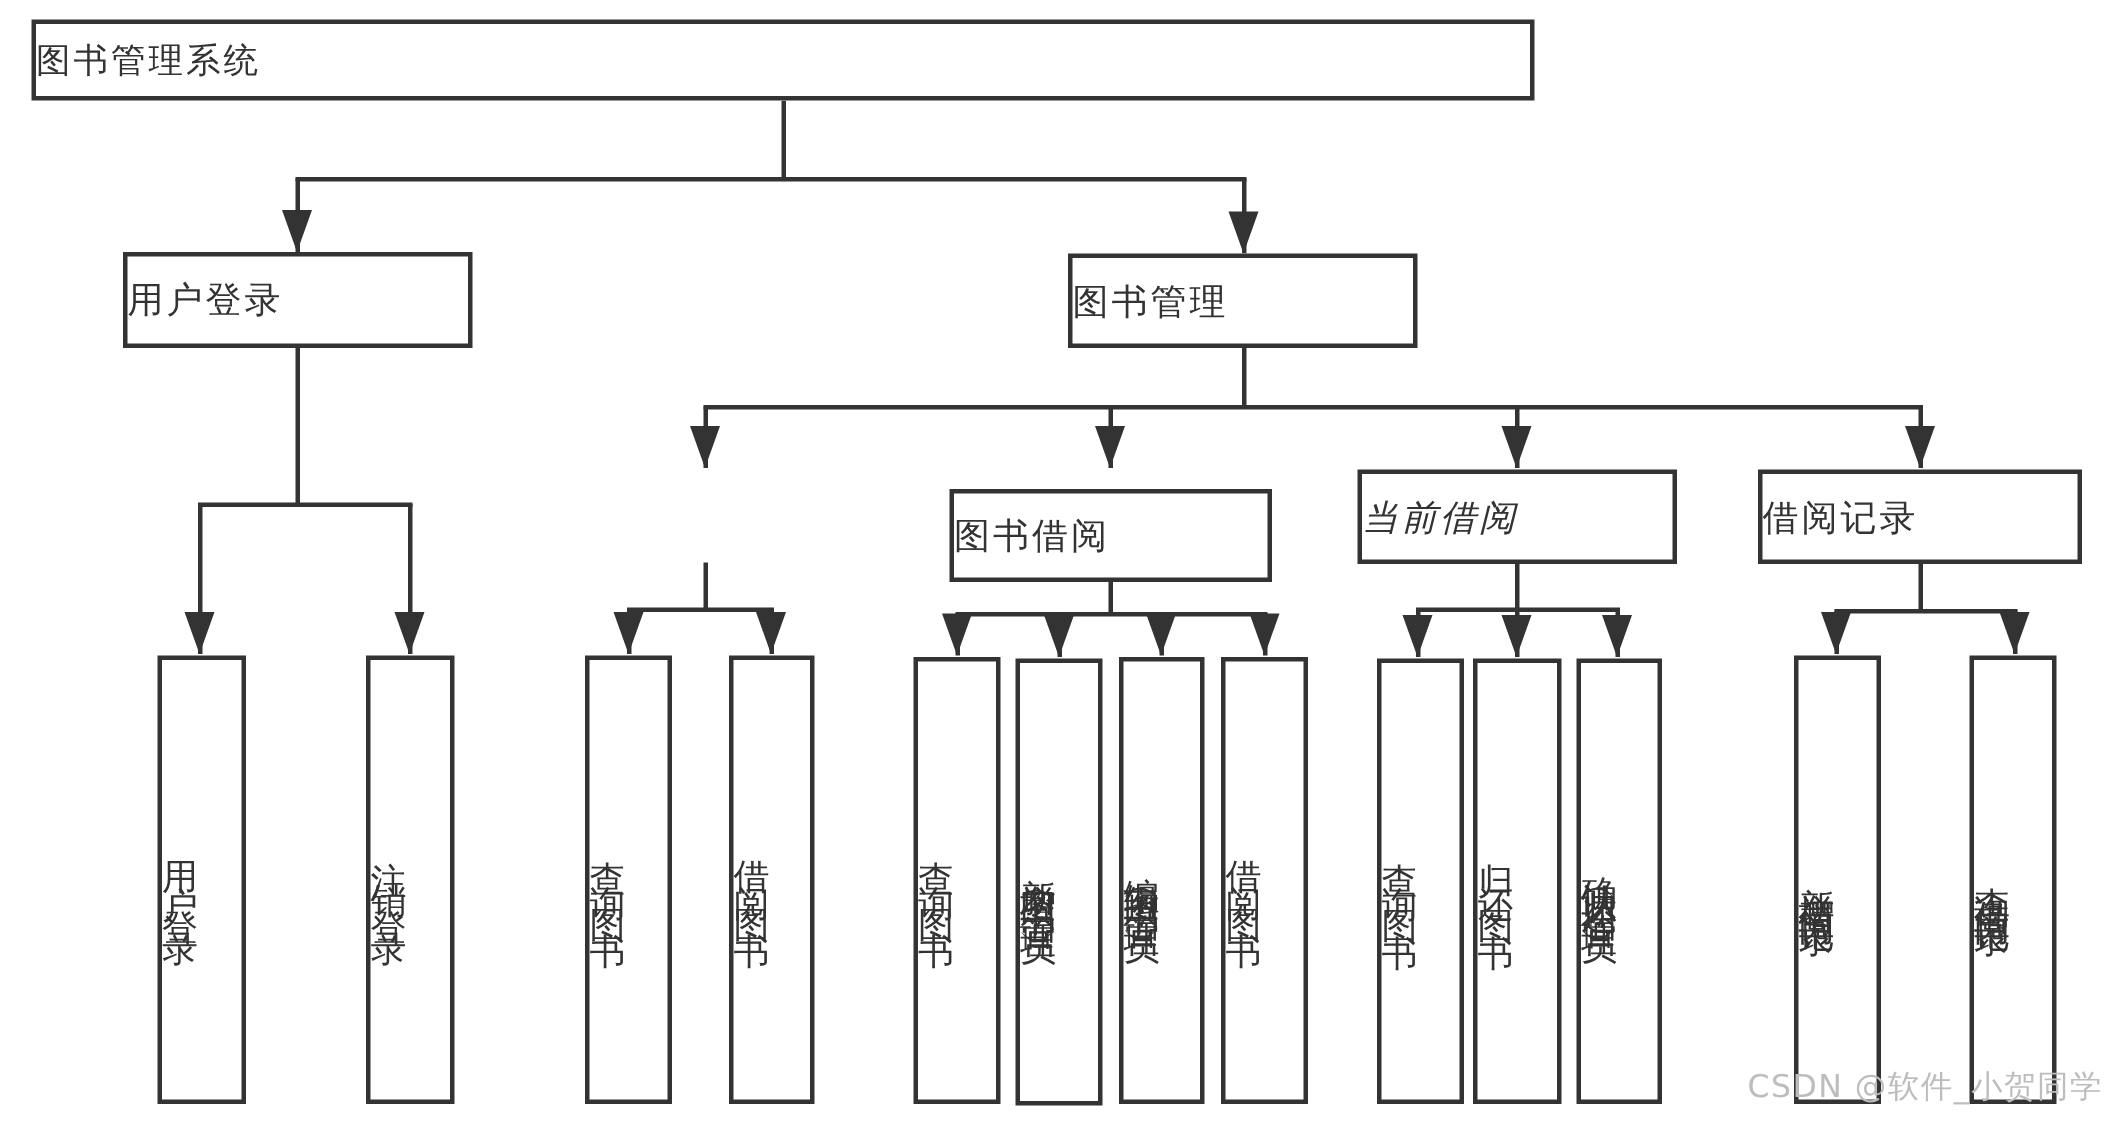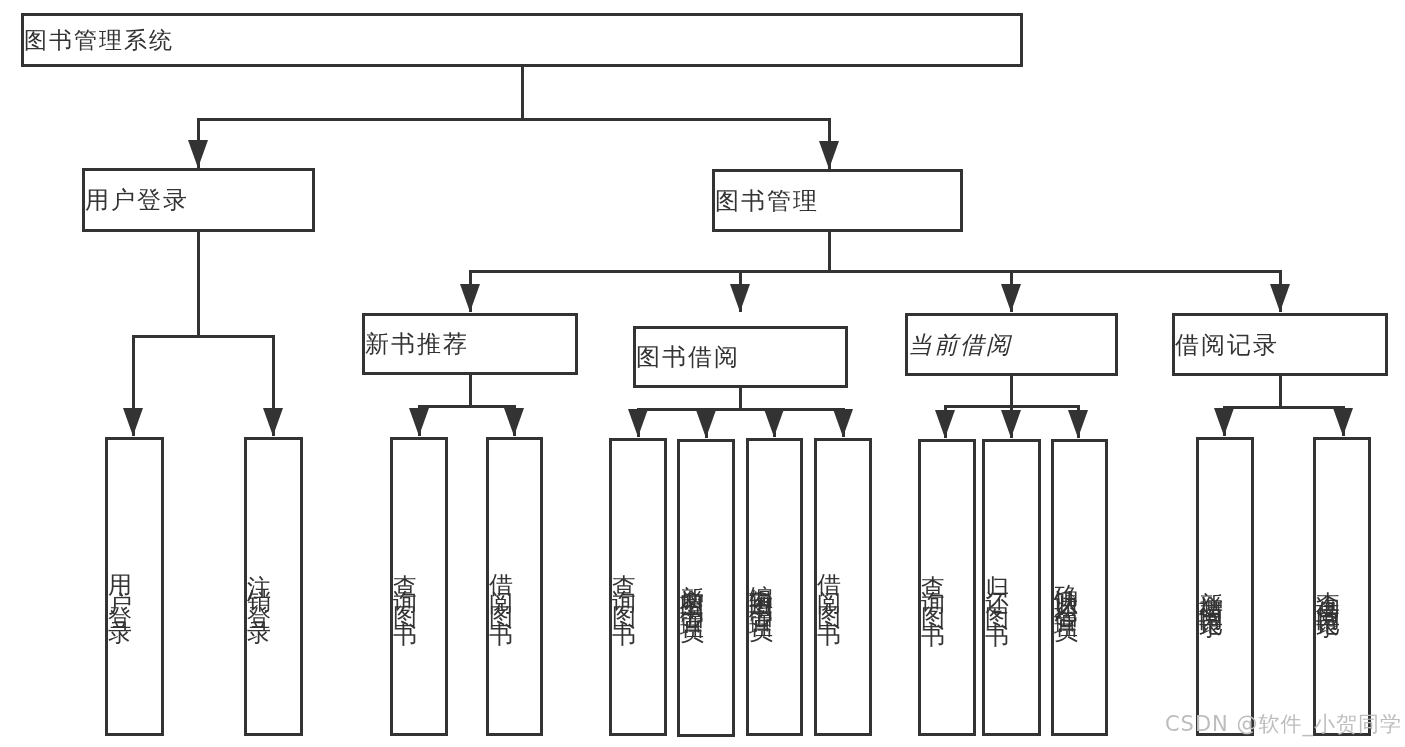--- a/index.html
+++ b/index.html
@@ -113,25 +113,22 @@
     <div class="line" style="left: 1222.5px; top: 407px; width: 3px; height: 29px;"></div>
     <div class="arrowhead" style="left: 1214px; top: 408px;"></div>
     <div class="line" style="left: 1341.5px; top: 407px; width: 3px; height: 29px;"></div>
     <div class="arrowhead" style="left: 1333px; top: 408px;"></div>
     <div class="node node-h" id="root-box" style="left: 21px; top: 13px; width: 1002px; height: 54px;">
       <span class="node-label">图书管理系统</span>
     </div>
     <div class="node node-h" style="left: 82px; top: 168px; width: 233px; height: 64px;">
       <span class="node-label">用户登录</span>
     </div>
-    <div class="node node-h" style="left: 712px; top: 169px; width: 251px; height: 63px;">
+    <div class="node node-h" style="left: 712px; top: 169px; width: 233px; height: 63px;">
       <span class="node-label">图书管理</span>
-    </div>
-    <div class="node node-h" style="left: 362px; top: 313px; width: 216px; height: 62px;">
-      <span class="node-label">新书推荐</span>
     </div>
     <div class="node node-h" style="left: 633px; top: 326px; width: 215px; height: 62px;">
       <span class="node-label">图书借阅</span>
     </div>
     <div class="node node-h" style="left: 905px; top: 313px; width: 213px; height: 63px; font-style: italic;">
       <span class="node-label">当前借阅</span>
     </div>
     <div class="node node-h" style="left: 1172px; top: 313px; width: 216px; height: 63px;">
       <span class="node-label">借阅记录</span>
     </div>

